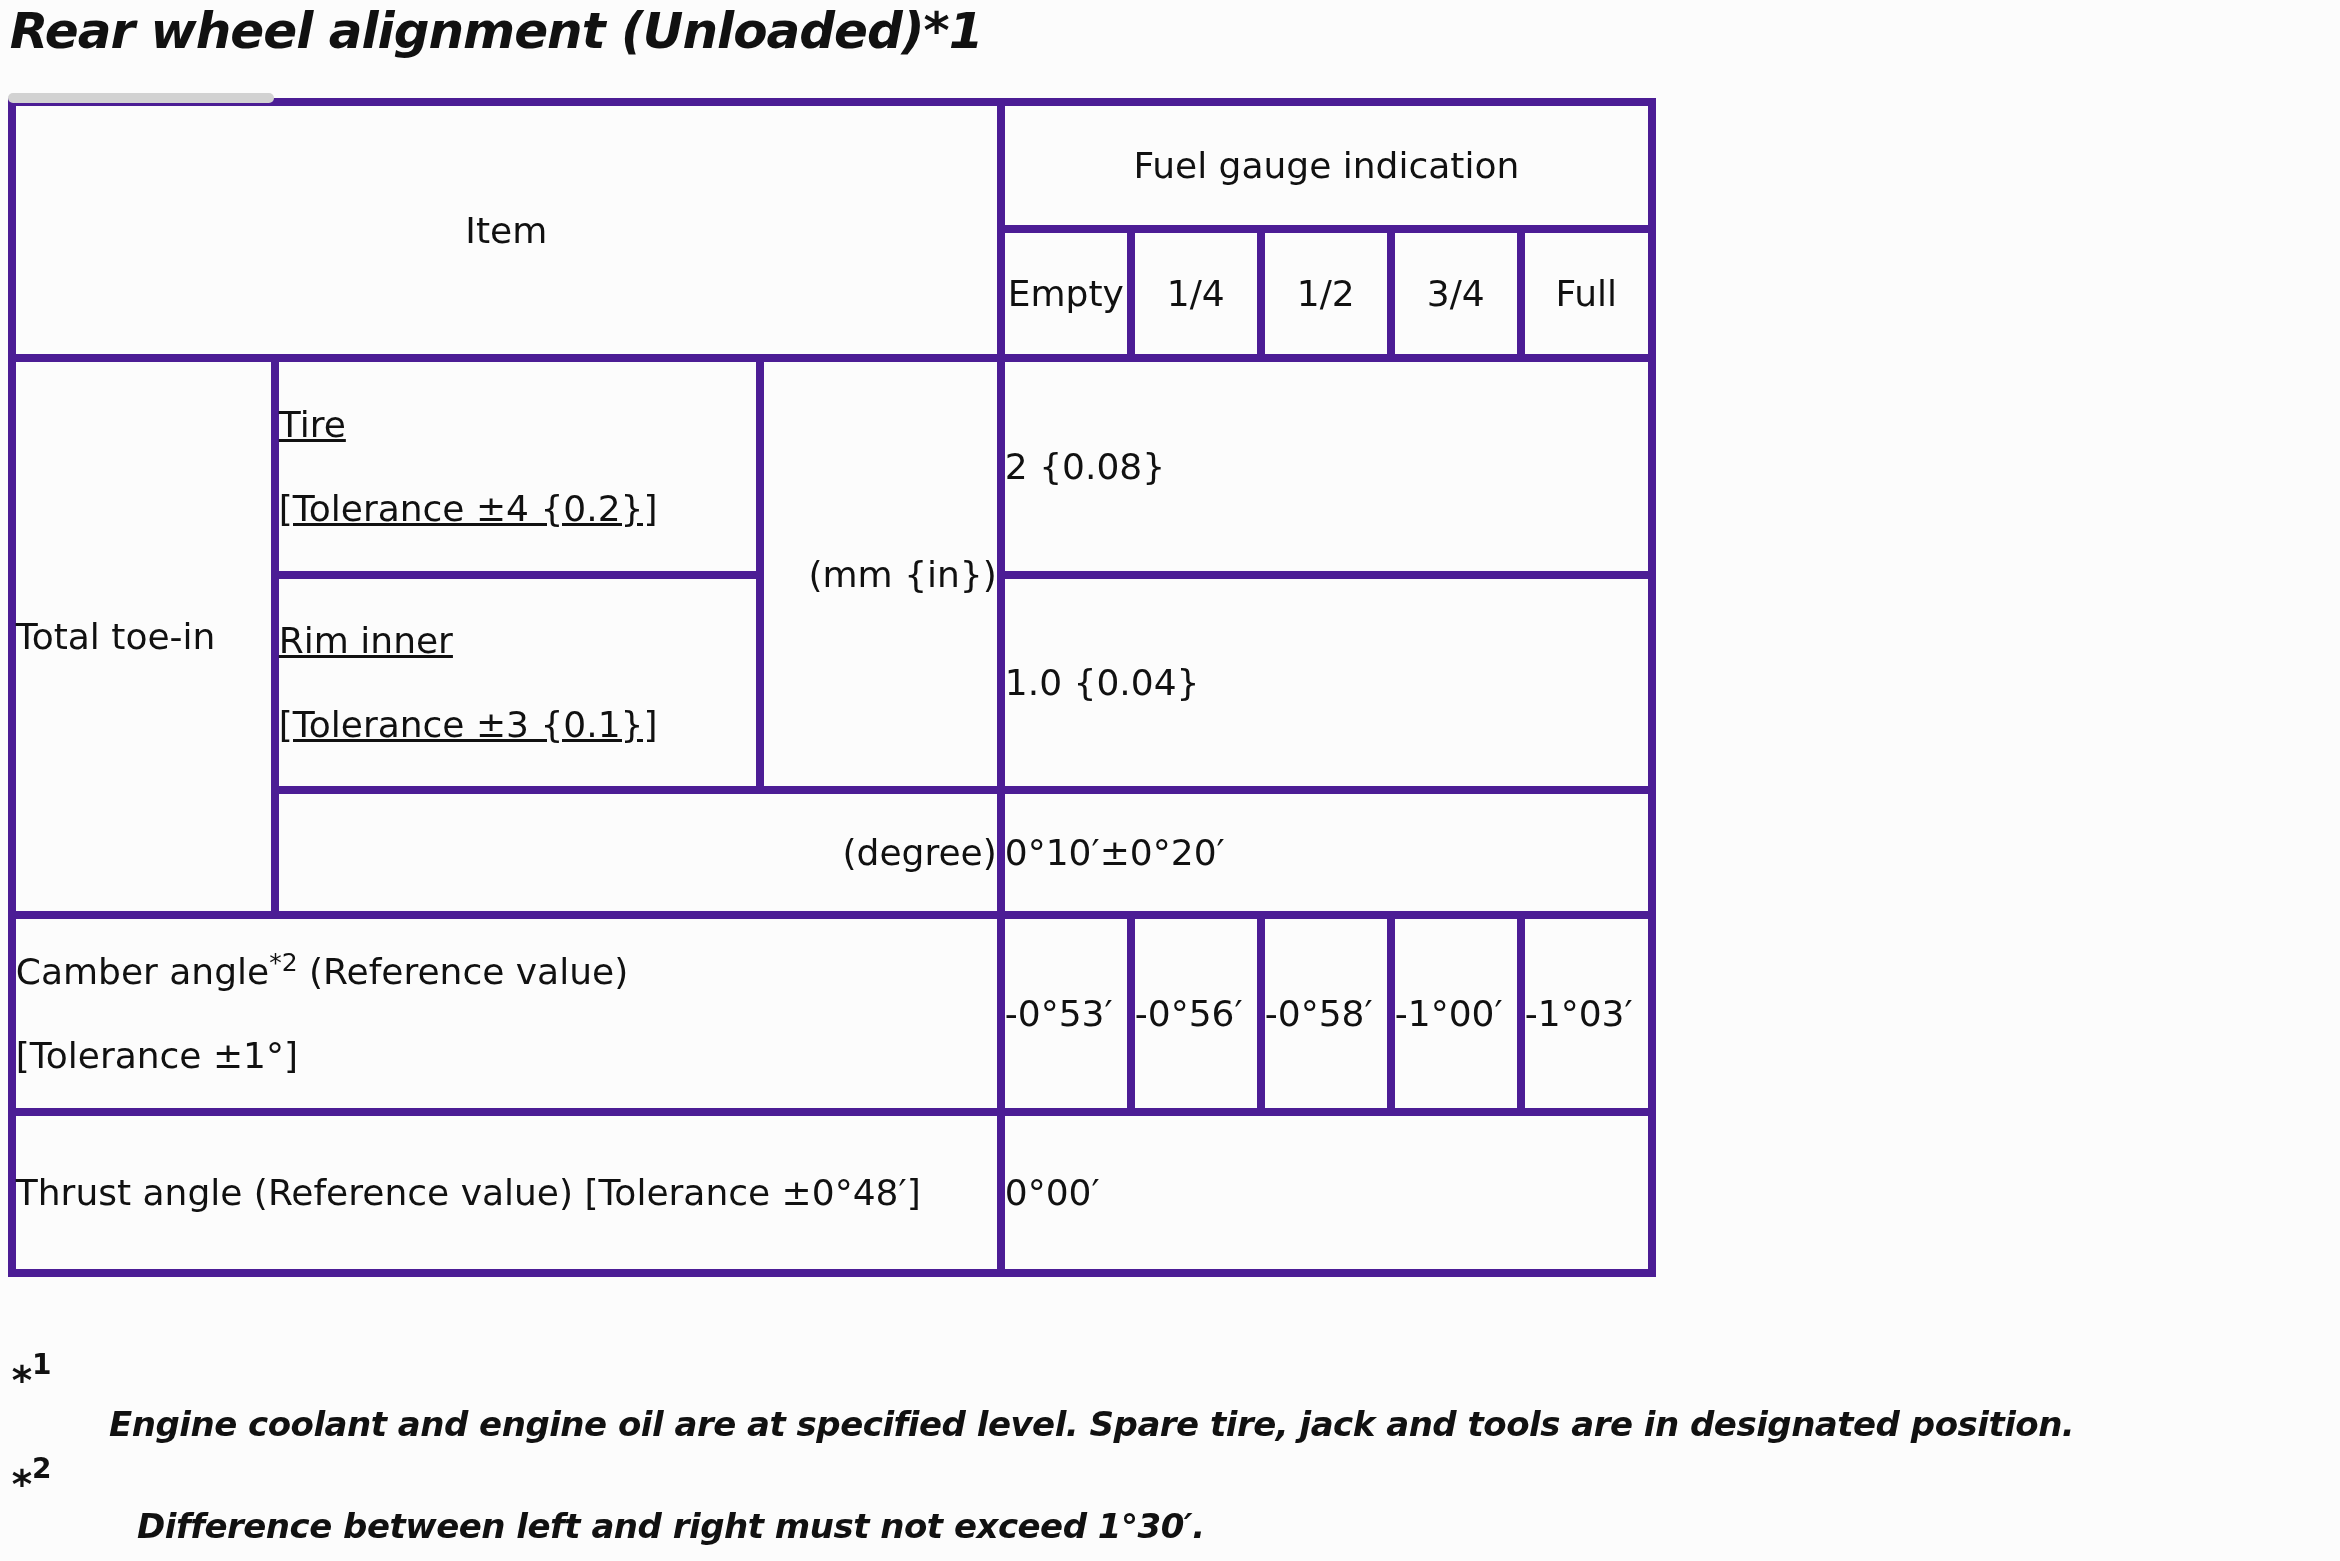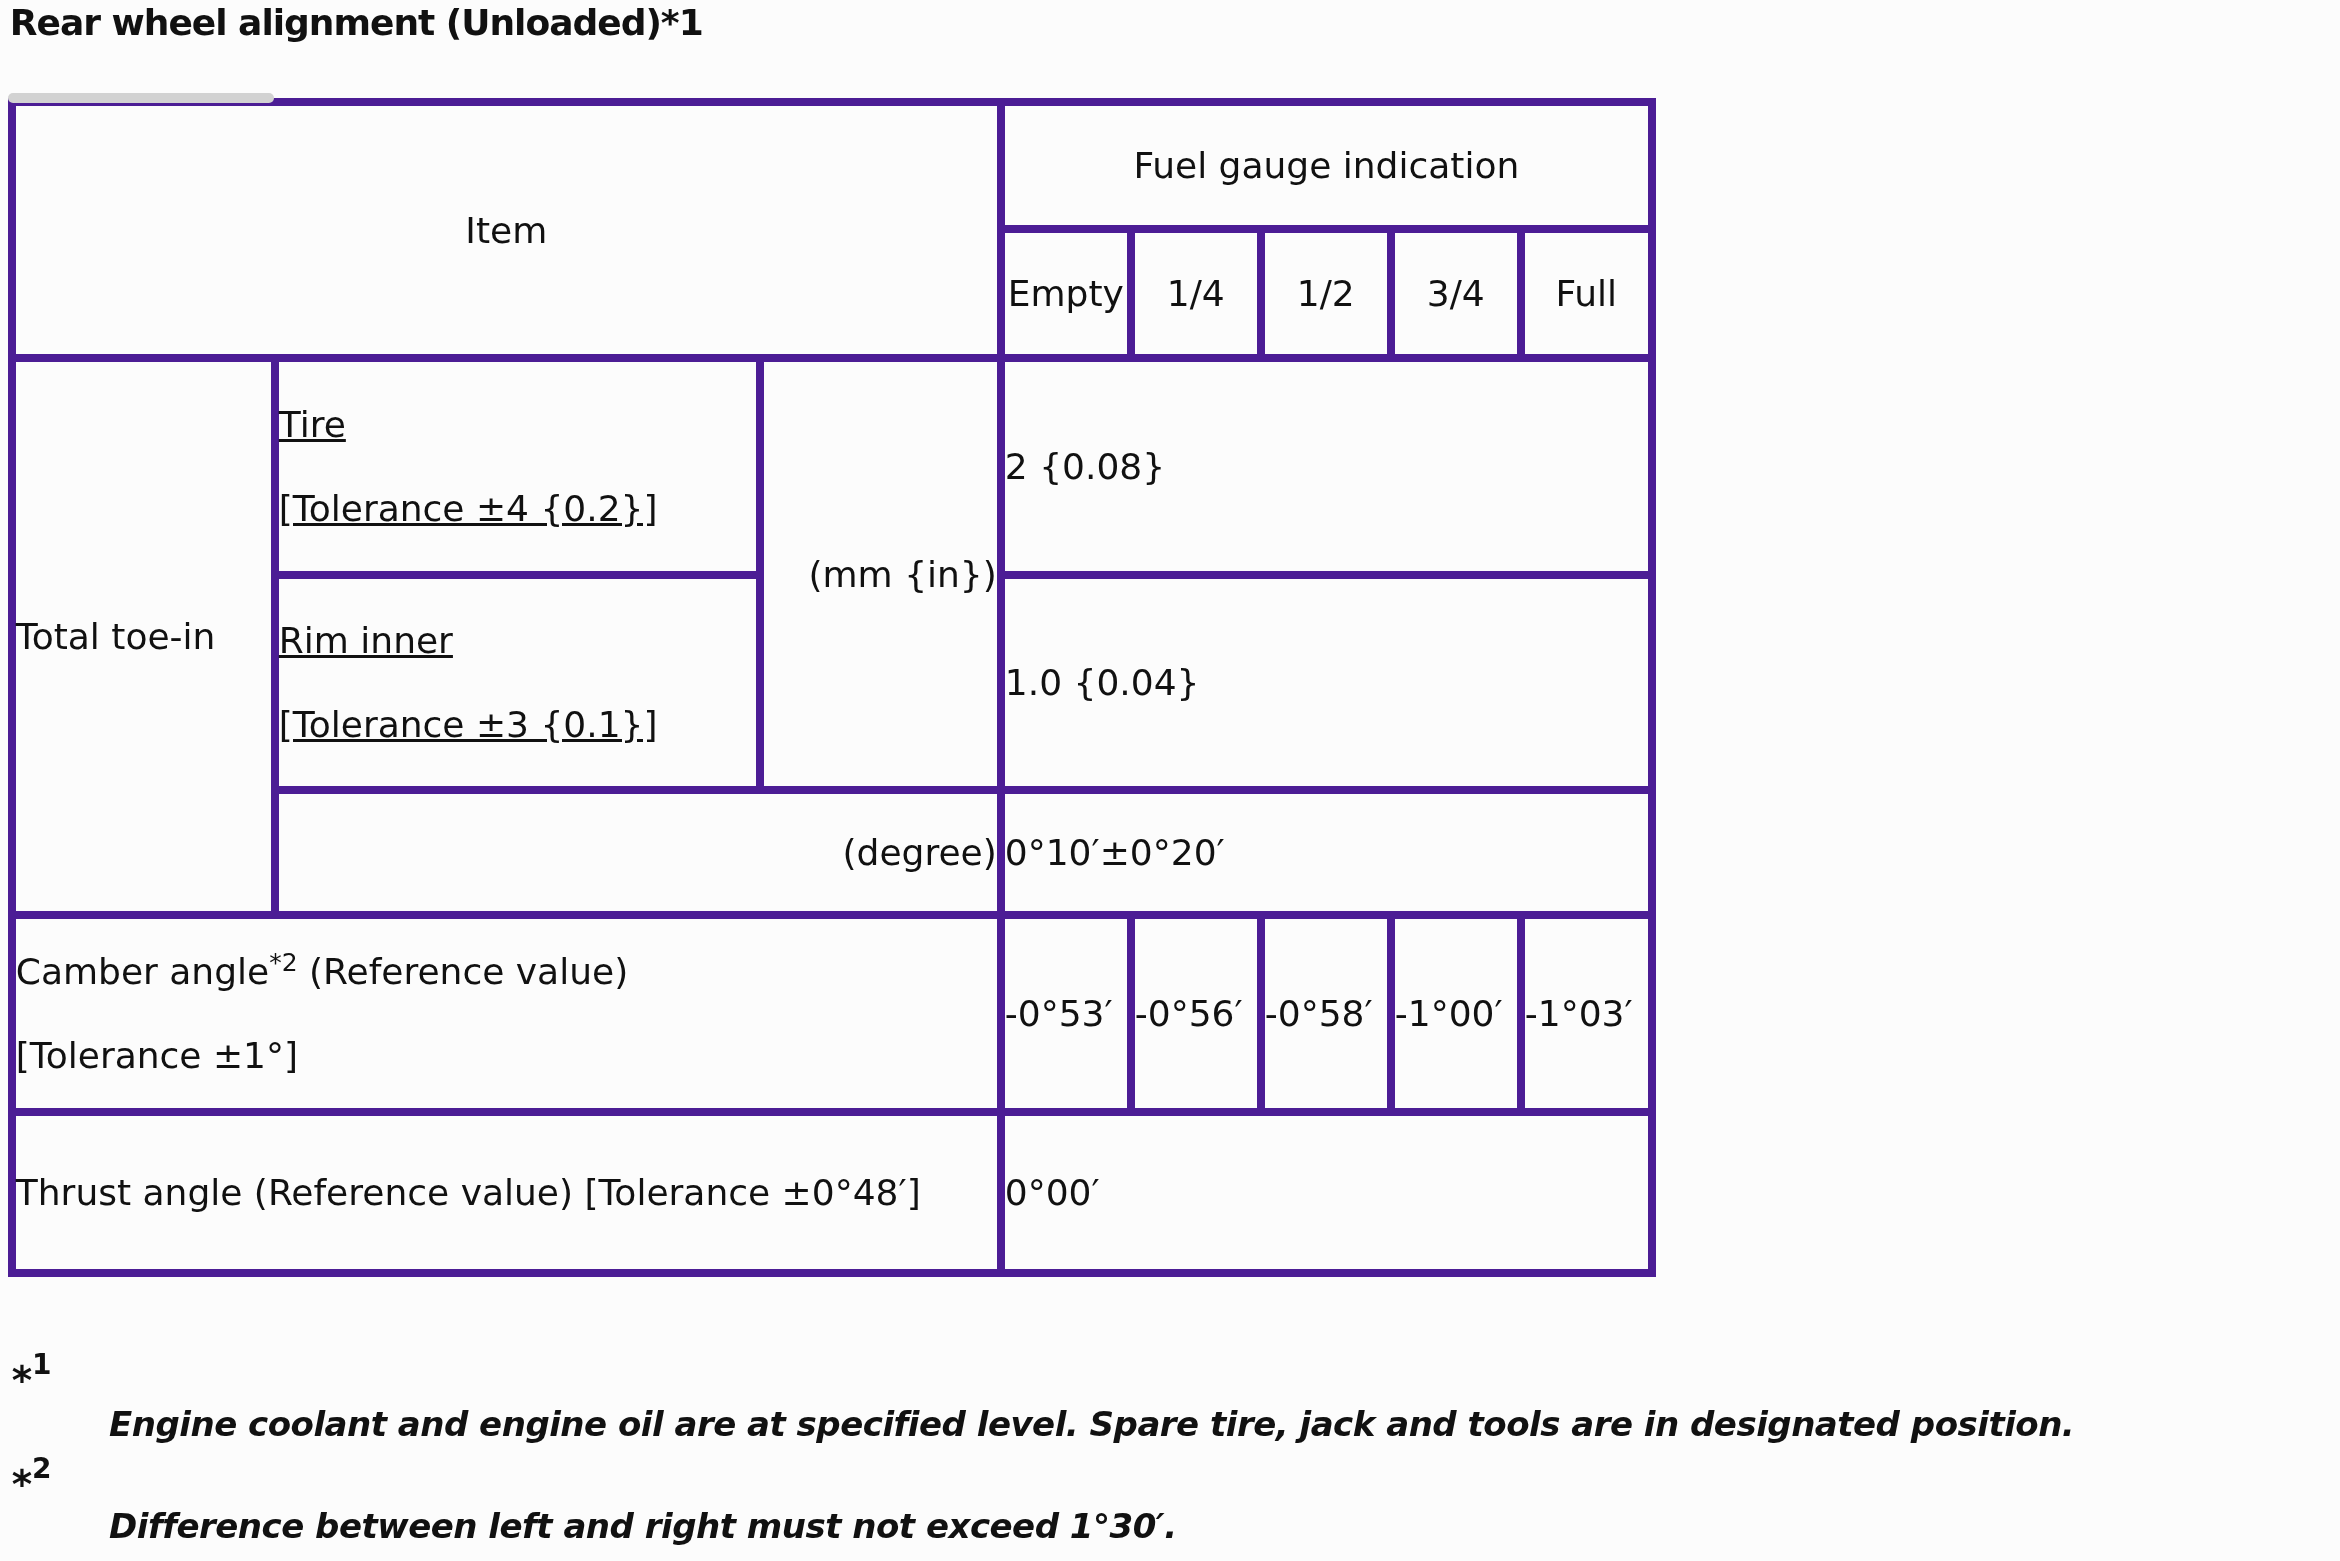--- a/index.html
+++ b/index.html
@@ -6,22 +6,23 @@
   body{
     width:2341px;height:1561px;
     background:#fcfcfc;
     font-family:"DejaVu Sans",sans-serif;
     color:#111;
     position:relative;
     overflow:hidden;
   }
   .page-title{
     position:absolute;left:9.8px;top:2px;
-    font-size:36px;font-weight:bold;letter-spacing:-1px;
+    font-size:50px;font-weight:bold;letter-spacing:-1px;
     white-space:nowrap;
+    font-style:italic;
   }
   .top-bar{
     position:absolute;left:7.8px;top:93px;
     width:266px;height:9.8px;
     background:#d2d2d2;border-radius:5.9px;
     z-index:2;
   }
   table.spec{
     position:absolute;left:7.8px;top:98px;
     width:1638px;
@@ -61,21 +62,21 @@
   .fn-marker .star{font-size:39px;display:inline-block;transform:translateY(11.7px);}
   .fn-marker .num{font-size:28px;display:inline-block;transform:translateY(-7.8px);}
   .fn-text{
     position:absolute;left:109px;
     font-size:34px;font-weight:bold;
     white-space:nowrap;letter-spacing:-0.5px;font-style:italic;
   }
   .fn1-marker{top:1346px;}
   .fn1-text{top:1404px;}
   .fn2-marker{top:1450px;}
-  .fn2-text{top:1506px;}
+  .fn2-text{top:1506px;margin-left:28px;}
 </style>
 </head>
 <body>
 
 <div class="page-title">Rear wheel alignment (Unloaded)*1</div>
 
 <div class="top-bar"></div>
 
 <table class="spec">
   <colgroup>

